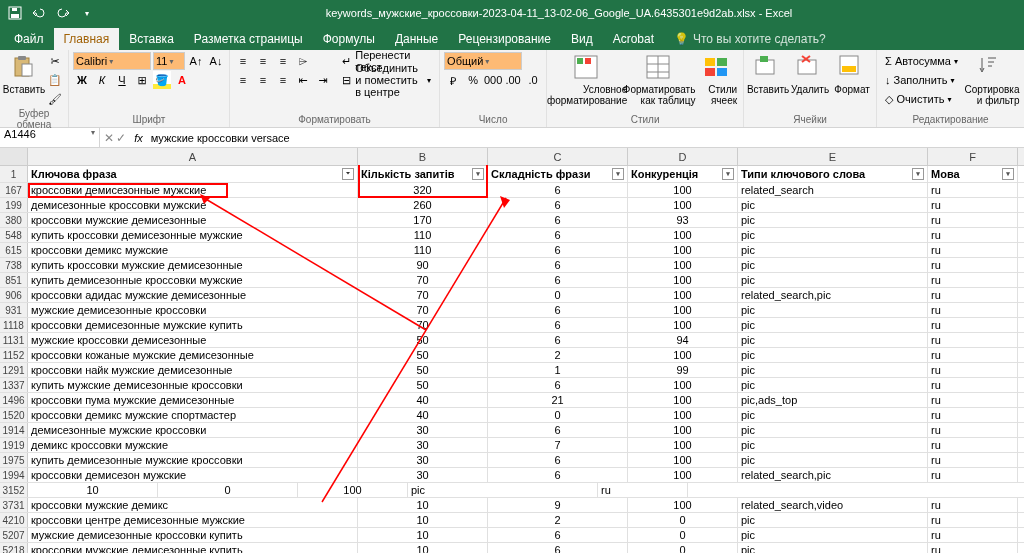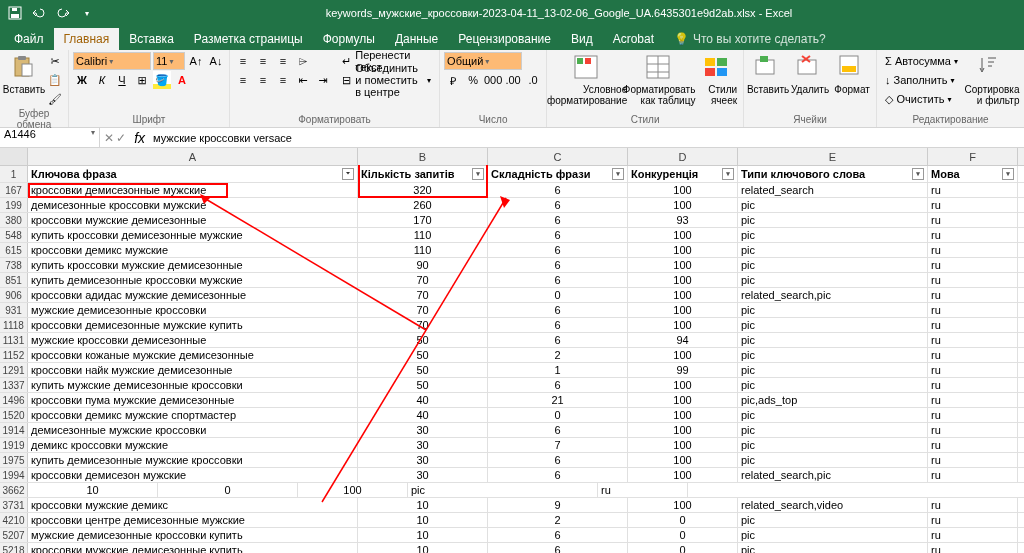--- a/index.html
+++ b/index.html
@@ -26,21 +26,21 @@
 .stack-row { display: flex; gap: 2px; align-items: center; height: 18px; }
 .mini { width: 18px; height: 18px; display: flex; align-items: center; justify-content: center; cursor: pointer; font-size: 11px; }
 .combo { height: 18px; border: 1px solid #ccc; background: #fdba74; display: flex; align-items: center; padding: 0 2px; font-size: 11px; }
 .combo .dd { margin-left: 2px; font-size: 8px; color: #666; }
 .editing-stack .row-btn { display: flex; align-items: center; gap: 3px; height: 18px; padding: 0 4px; cursor: pointer; font-size: 11px; white-space: nowrap; }
 
 .namebox-row { height: 20px; border-bottom: 1px solid #d4d4d4; display: flex; align-items: center; }
 .namebox { width: 100px; border-right: 1px solid #d4d4d4; height: 100%; display: flex; padding: 0 4px; font-size: 11px; }
 .namebox .dd { font-size: 8px; margin-left: auto; color: #666; }
 .fx-icons { display: flex; align-items: center; gap: 2px; padding: 0 4px; color: #888; }
-.fx { font-style: italic; font-size: 14px; padding: 0 4px; }
+.fx { font-style: italic; font-size: 11px; padding: 0 4px; }
 .formula { flex: 1; padding: 0 4px; font-size: 11px; }
 
 .grid-wrap { position: relative; height: 405px; overflow: hidden; }
 .col-headers { display: flex; height: 18px; background: #f0f0f0; border-bottom: 1px solid #ccc; }
 .corner { width: 28px; border-right: 1px solid #ccc; background: #e6e6e6; }
 .ch { border-right: 1px solid #ccc; display: flex; align-items: center; justify-content: center; font-size: 11px; color: #444; background: #f0f0f0; cursor: pointer; }
 .row { display: flex; height: 15px; border-bottom: 1px solid #e0e0e0; }
 .rh { width: 28px; border-right: 1px solid #ccc; background: #f0f0f0; display: flex; align-items: center; justify-content: center; font-size: 10px; color: #444; cursor: pointer; }
 .cell { border-right: 1px solid #e0e0e0; padding: 0 3px; font-size: 11px; display: flex; align-items: center; overflow: hidden; white-space: nowrap; }
 .cell.num { justify-content: center; }
@@ -519,21 +519,21 @@
       <div class="row">
         <div class="rh">1994</div>
         <div class="cell wA">кроссовки демисезон мужские</div>
         <div class="cell wB num">30</div>
         <div class="cell wC num">6</div>
         <div class="cell wD num">100</div>
         <div class="cell wE">related_search,pic</div>
         <div class="cell wF">ru</div>
       </div>
       <div class="row">
-        <div class="rh">3662</div>
+        <div class="rh">3152</div>
         <div class="cell wB num">10</div>
         <div class="cell wC num">0</div>
         <div class="cell wD num">100</div>
         <div class="cell wE">pic</div>
         <div class="cell wF">ru</div>
       </div>
       <div class="row">
         <div class="rh">3731</div>
         <div class="cell wA">кроссовки мужские демикс</div>
         <div class="cell wB num">10</div>

